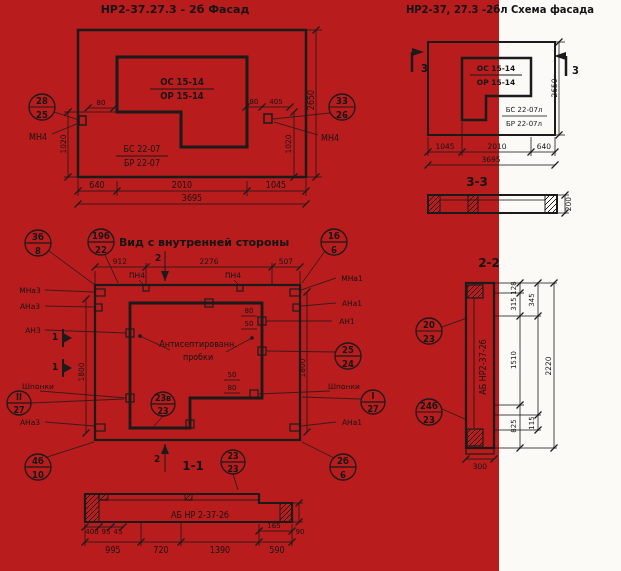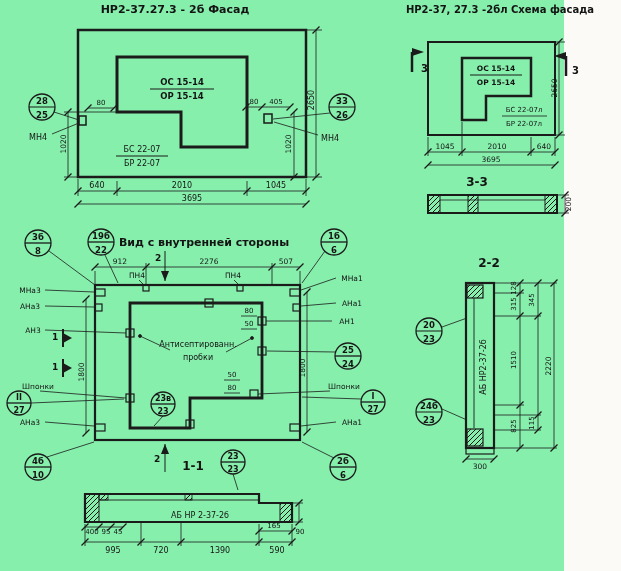--- a/index.html
+++ b/index.html
@@ -1,17 +1,17 @@
 <!DOCTYPE html>
 <html><head>
 <meta charset="utf-8">
 <style>
   html,body{margin:0;padding:0;}
   body{width:621px;height:571px;background:#fbfaf7;overflow:hidden;}
-  #sheet{position:relative;width:564px;height:571px;background:#86efac;}
+  #sheet{position:relative;width:499px;height:571px;background:#b91c1c;}
   svg{display:block;}
   svg text{font-family:"DejaVu Sans",sans-serif;fill:#141414;stroke:none;}
   .t7{font-size:7px}.t75{font-size:7.5px}.t8{font-size:8px}.t85{font-size:8.5px}
   .t9{font-size:9px}.t10{font-size:10px}.t11{font-size:11px}.t12{font-size:12px}
   .b{font-weight:bold}
   .m{text-anchor:middle}
 </style>
 </head>
 <body>
 

